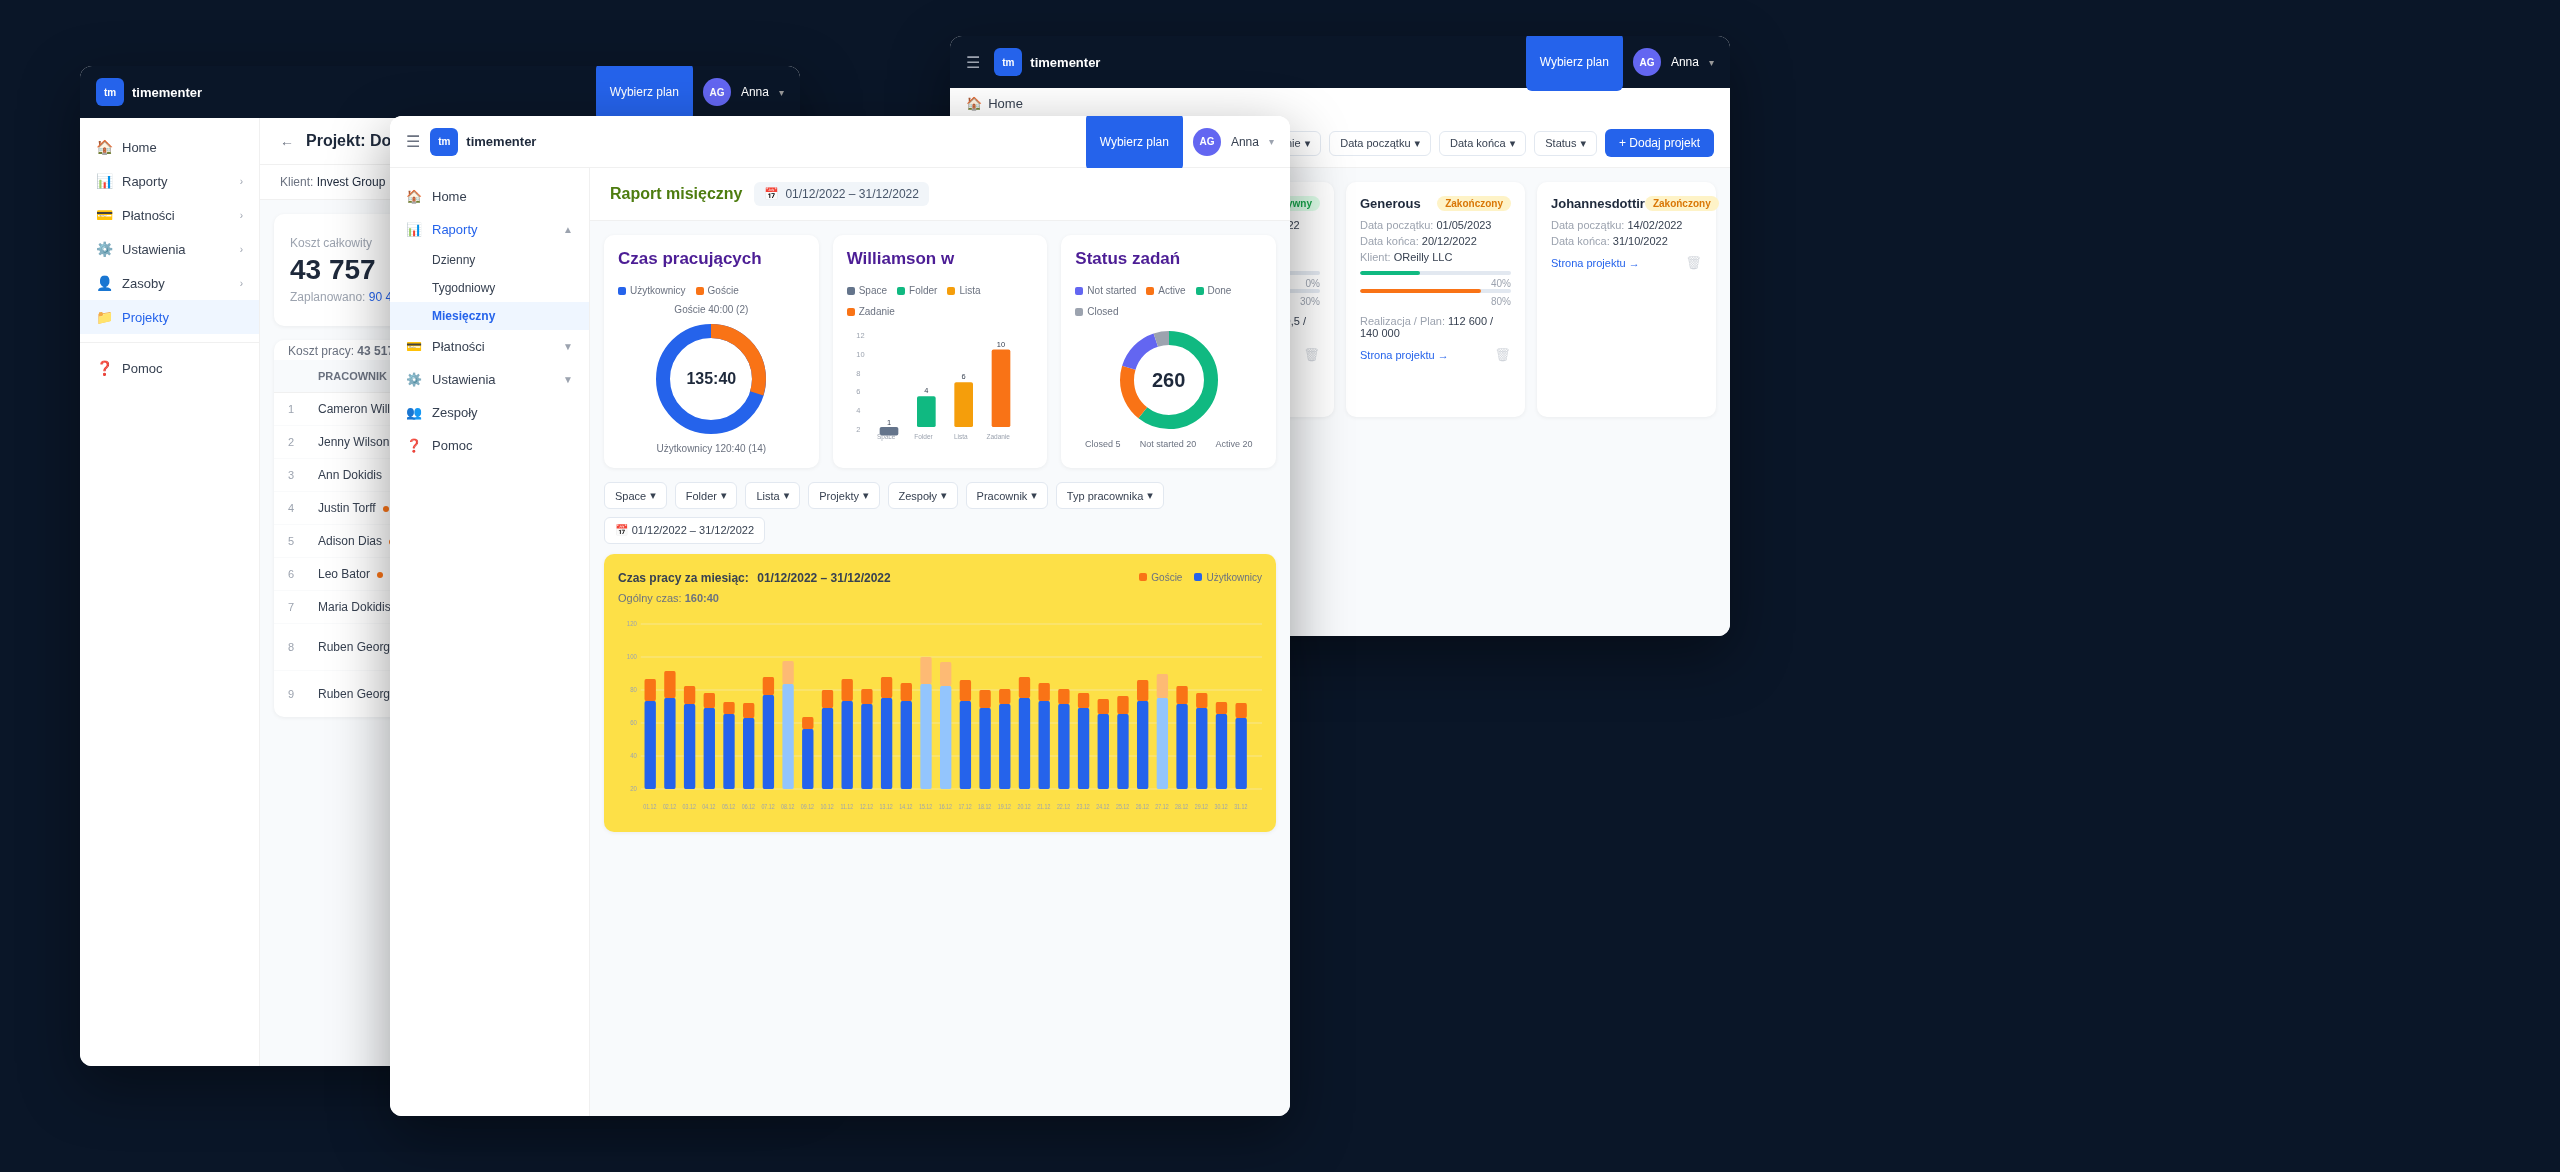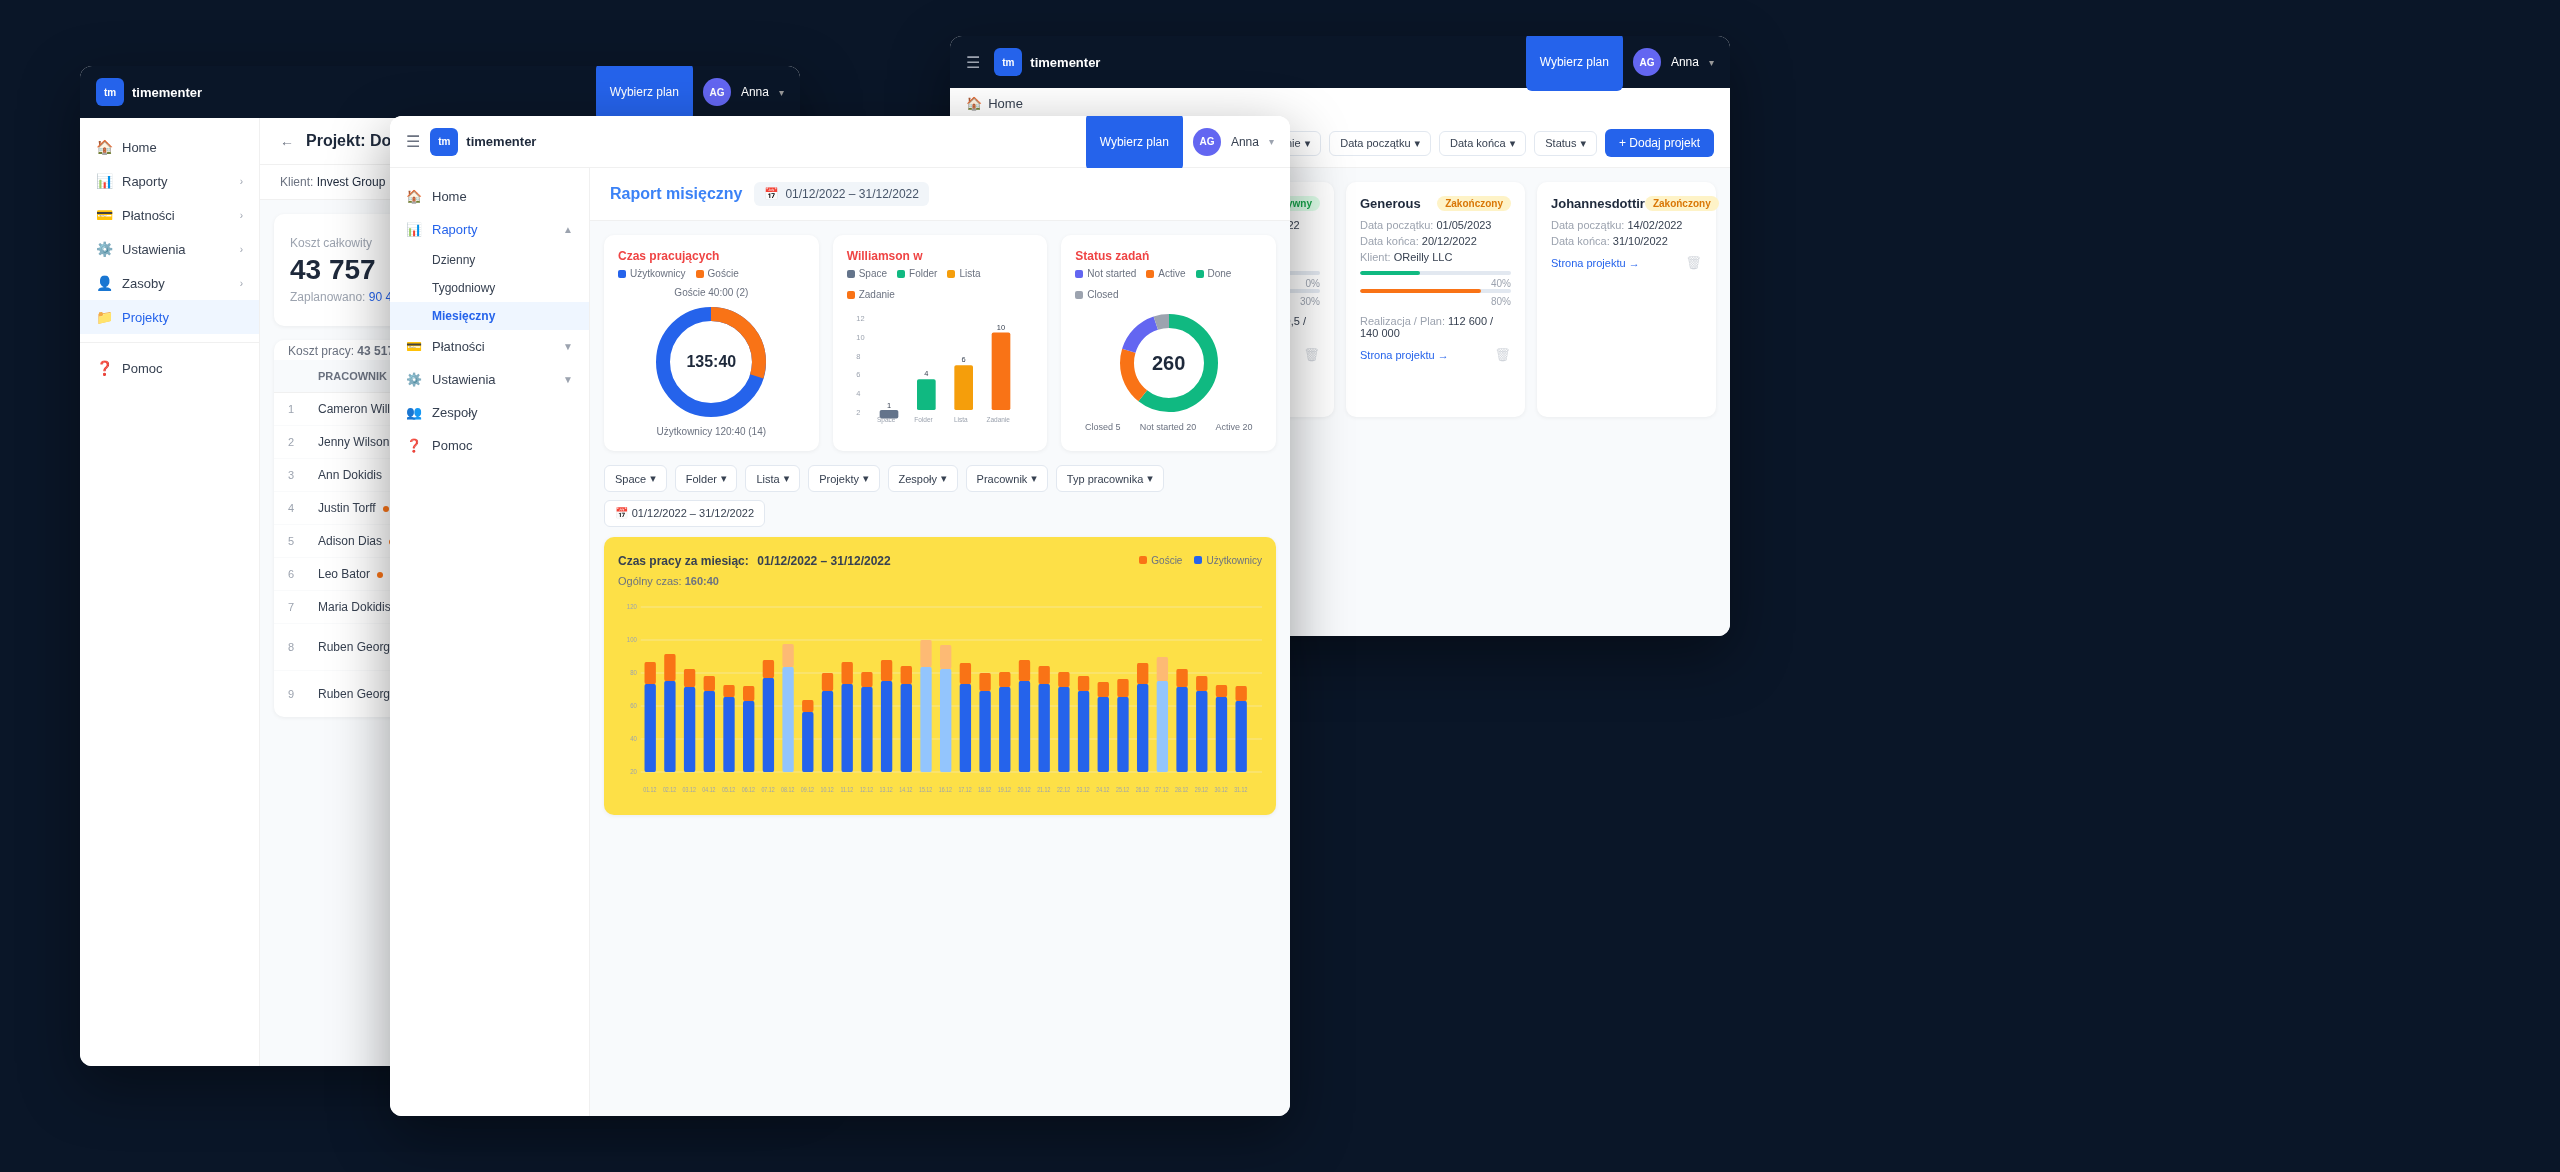--- a/index.html
+++ b/index.html
@@ -257,21 +257,21 @@
 
     .panel-2-content { flex: 1; overflow: hidden; background: #f8fafc; }
     .reports-header {
       background: #fff;
       padding: 14px 20px;
       display: flex;
       align-items: center;
       gap: 12px;
       border-bottom: 1px solid #f0f0f0;
     }
-    .reports-title { font-size: 16px; font-weight: 600; color: #3b82f6; }
+    .reports-title { font-size: 16px; font-weight: 600; color: #4d7c0f; }
     .date-badge {
       display: flex; align-items: center; gap: 6px;
       background: #f1f5f9;
       border-radius: 6px;
       padding: 5px 10px;
       font-size: 12px;
       color: #475569;
     }
     .cal-icon { font-size: 12px; }
 
@@ -280,21 +280,21 @@
       gap: 14px;
       padding: 14px;
     }
     .chart-card {
       background: #fff;
       border-radius: 10px;
       padding: 14px;
       flex: 1;
       box-shadow: 0 1px 4px rgba(0,0,0,0.06);
     }
-    .chart-title { font-size: 12px; font-weight: 600; color: #ef4444; margin-bottom: 5px; }
+    .chart-title { font-size: 17px; font-weight: 600; color: #4c1d95; margin-bottom: 16px; }
     .chart-legend { display: flex; gap: 10px; margin-bottom: 8px; flex-wrap: wrap; }
     .legend-item { display: flex; align-items: center; gap: 4px; font-size: 10px; color: #6b7280; }
     .legend-dot { width: 8px; height: 8px; border-radius: 2px; }
 
     
     .big-donut-wrap {
       position: relative;
       width: 120px; height: 120px;
       margin: 0 auto;
     }

